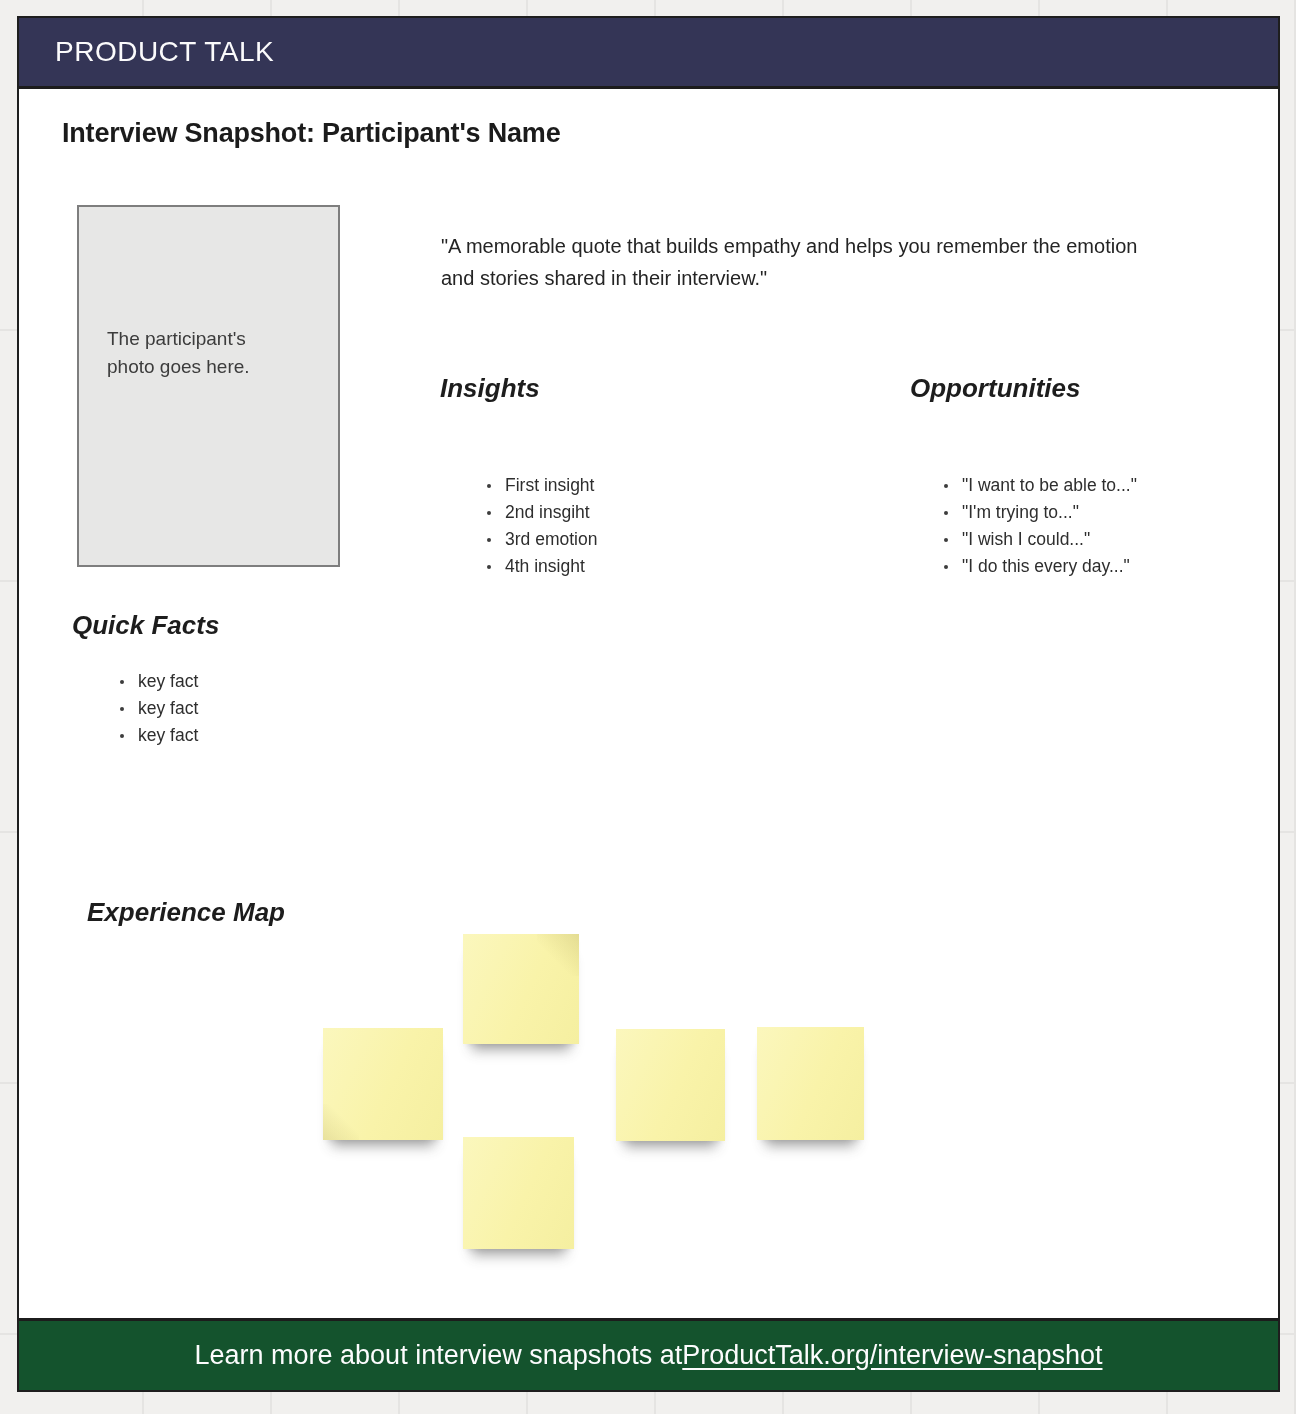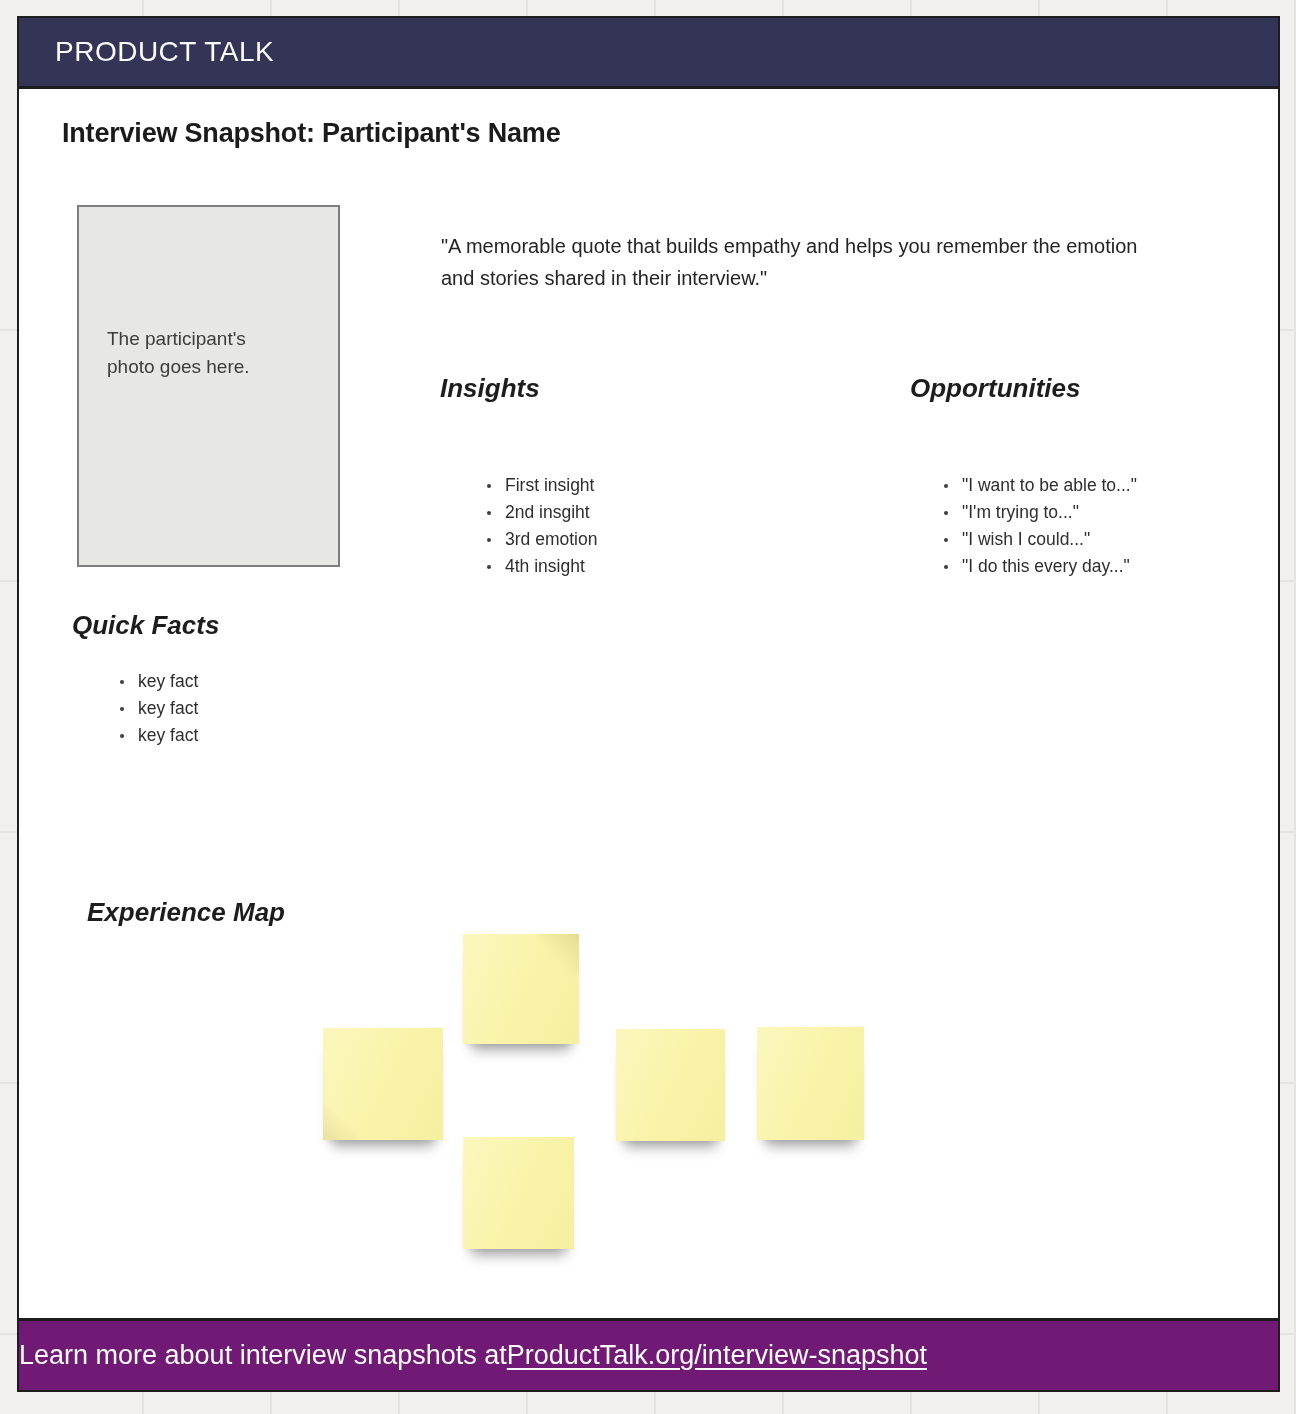--- a/index.html
+++ b/index.html
@@ -160,25 +160,25 @@
   .note-3 { left: 597px; top: 1011px; width: 109px; height: 112px; }
   .note-4 { left: 738px; top: 1009px; width: 107px; height: 113px; }
   .note-5 { left: 444px; top: 1119px; width: 111px; height: 112px; }
 
   
   .board-footer {
     position: absolute;
     left: 0; right: 0; bottom: 0;
     height: 72px;
     box-sizing: border-box;
-    background: #701a75;
+    background: #14532d;
     border-top: 3px solid #1c1c1c;
     display: flex;
     align-items: center;
-    justify-content: flex-start;
+    justify-content: center;
     color: #fcfcfd;
     font-size: 27px;
   }
   .board-footer a {
     color: inherit;
     text-decoration: underline;
     text-underline-offset: 4px;
   }
 </style>
 </head>

